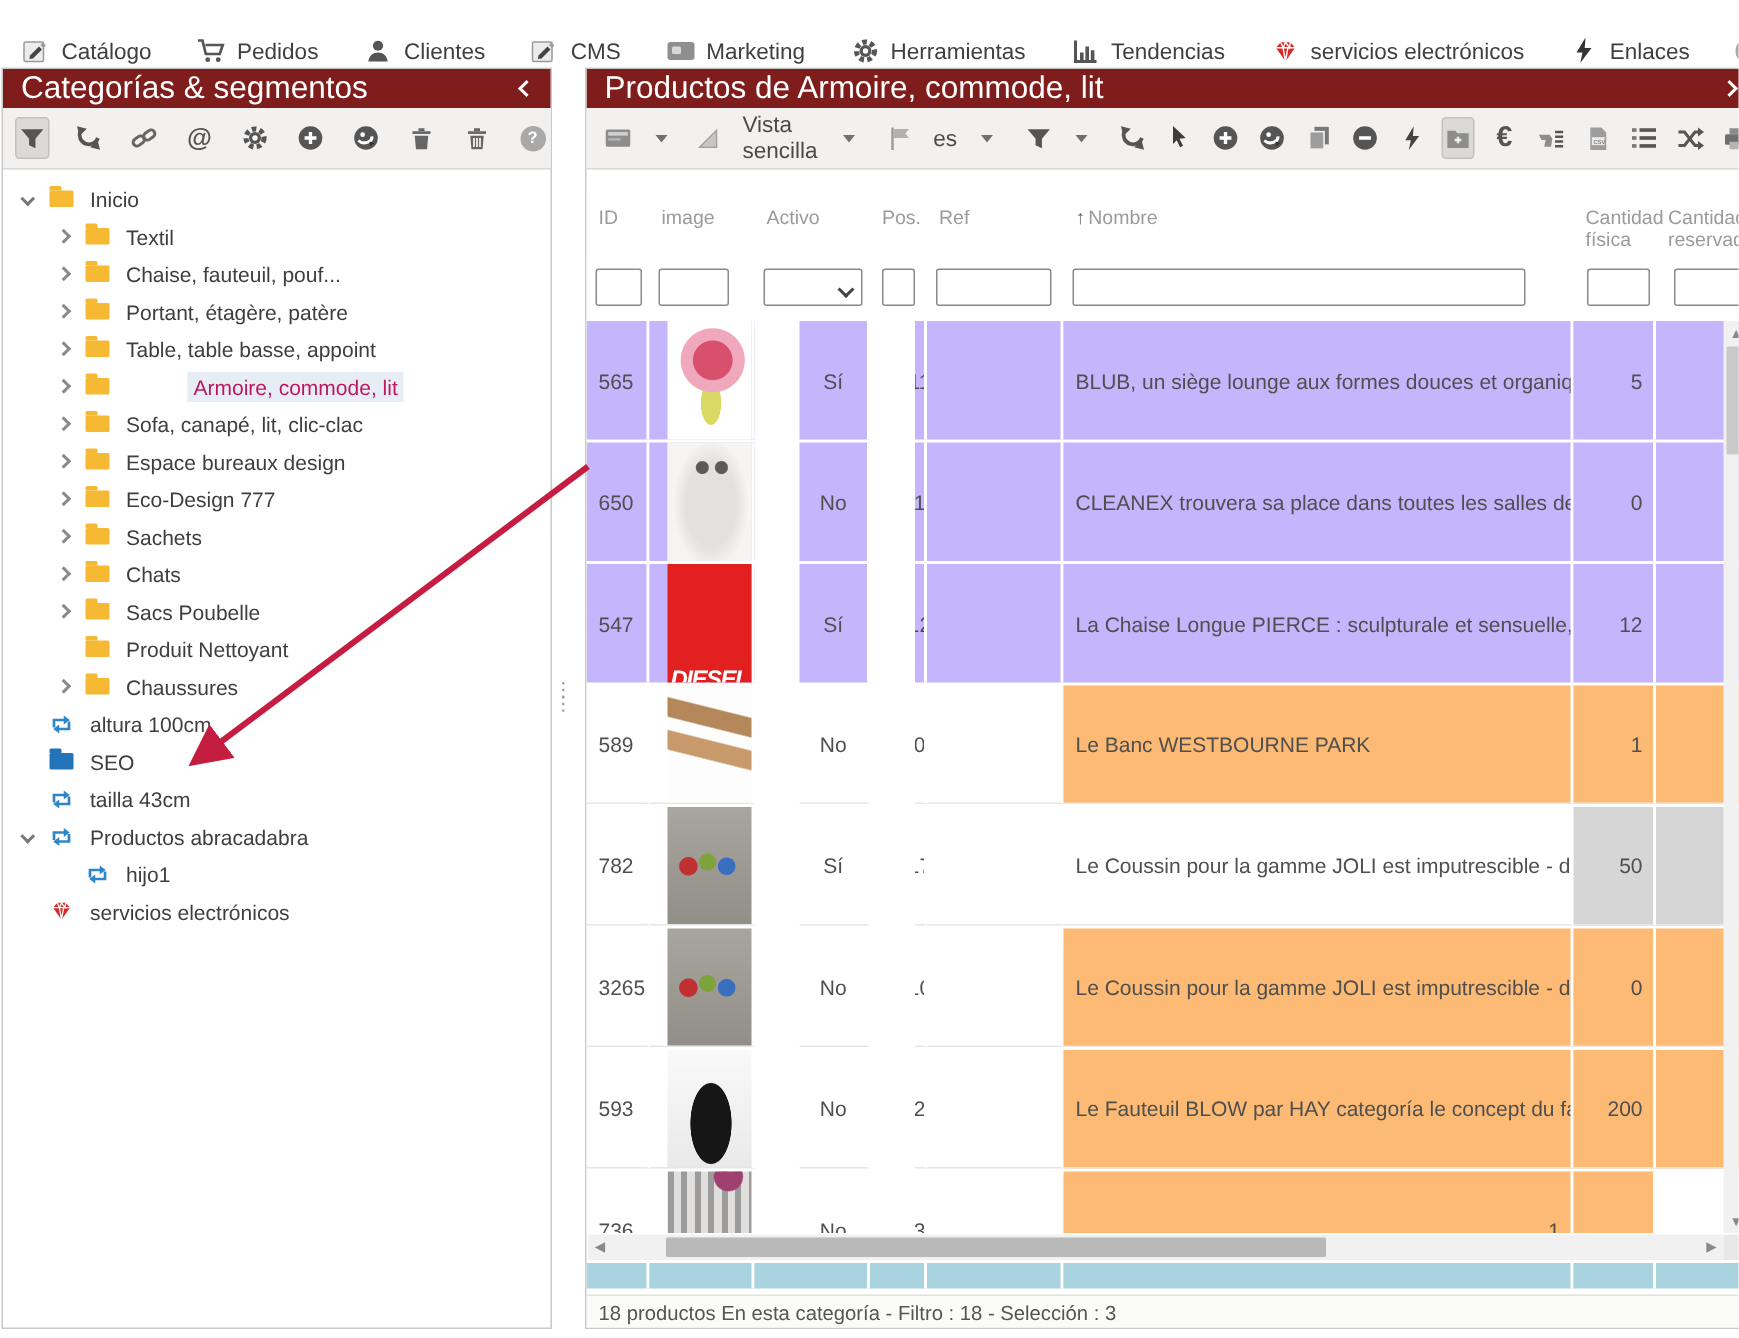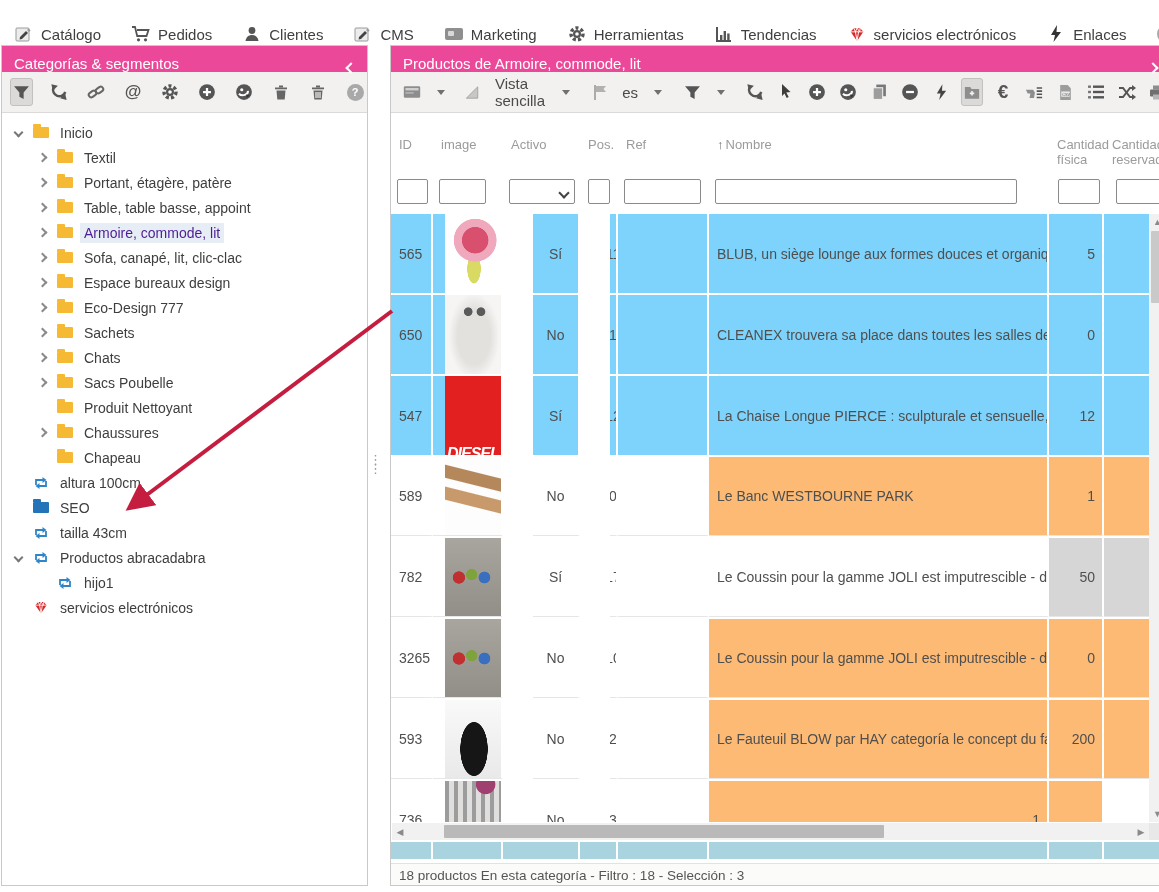--- a/index.html
+++ b/index.html
@@ -8,21 +8,21 @@
   
   .topnav { position:absolute; left:0; top:0; width:1159px; height:44px; background:#fff; display:flex; align-items:center; gap:30px; padding-left:14px;margin-top:12px; }
   .navitem { display:flex; align-items:center; gap:7px; font-size:15px; color:#3f3f3f; cursor:pointer; white-space:nowrap; }
   .navicon { width:20px; height:18px; display:flex; align-items:center; justify-content:center; }
   .qcircle { width:18px; height:18px; border-radius:50%; background:#a9a9a9; color:#fff; font-size:12px; font-weight:bold; display:flex; align-items:center; justify-content:center; }
 
   
   .panel { position:absolute; top:45px; background:#fff; border:1px solid #c9c9c9; }
   .sidebar { left:1px; width:367px; height:841px; }
   .main { left:390px; width:780px; height:841px; overflow:hidden; }
-  .phead { height:26px; background:#ec4899; color:#fff; font-size:15px; display:flex; align-items:flex-end; padding:0 12px; }
+  .phead { height:26px; background:#7f1d1d; color:#fff; font-size:21px; display:flex; align-items:center; padding:0 12px; }
   .phead .ptitle { flex:1; }
   .cchev { width:8px; height:8px; border-right:2px solid #fff; border-bottom:2px solid #fff; display:inline-block; }
   .cchev.left { transform:rotate(135deg); }
   .cchev.right { transform:rotate(-45deg); }
   .ptoolbar { height:41px; background:#f3f1f0; border-bottom:1px solid #dcdad9; display:flex; align-items:center; }
   .sidebar .ptoolbar { gap:15px; padding-left:8px; }
   .main .ptoolbar { gap:9px; padding-left:10px; }
   .tbtn { display:flex; align-items:center; justify-content:center; min-width:22px; height:28px; padding:0 2px; border-radius:3px; cursor:pointer; }
   .tbtn.active { background:#dcdad9; border:1px solid #c3c1c0; }
   .tlabeltxt { font-size:15px; color:#4a4a4a; margin:0 2px; }
@@ -36,42 +36,42 @@
   .titem.d0 { padding-left:8px; }
   .titem.d1 { padding-left:32px; }
   .chevslot { width:16px; display:flex; align-items:center; justify-content:center; flex:0 0 16px; }
   .chev { width:7px; height:7px; border-right:2px solid #8a8a8a; border-bottom:2px solid #8a8a8a; display:inline-block; }
   .chev.r { transform:rotate(-45deg); }
   .chev.d { transform:rotate(45deg); border-color:#777; }
   .fold { width:16px; height:11px; background:#f5b933; border-radius:1px; position:relative; flex:0 0 16px; }
   .fold::before { content:''; position:absolute; top:-3px; left:0; width:8px; height:3px; background:inherit; border-radius:1px 1px 0 0; }
   .fold.blue { background:#2273b8; }
   .tlabel { font-size:14px; color:#3e3e3e; white-space:nowrap; padding:2px 4px; }
-  .t-selected .tlabel { background:#e7edf4; color:#4c1d95; }
+  .t-selected .tlabel { background:#e7edf4; color:#be185d;margin-left:45px; }
   .segsvg, .gemsvg { flex:0 0 16px; }
 
   
   .divdots { position:absolute; left:369px; top:455px; width:8px; color:#9a9a9a; font-size:13px; line-height:9px; text-align:center; cursor:col-resize; }
 
   
   .grid { display:grid; grid-template-columns:42px 70px 77px 38px 91px 340px 55px 70px; }
   .ghead { position:absolute; left:0; top:67px; width:100%; height:56px; background:#fff;margin-top:16px; }
   .ghead .hc { padding:8px 2px 0 8px; font-size:13px; color:#9b9b9b; line-height:15px; }
   .sortarrow { color:#6e6e6e; font-size:13px; margin-right:2px; }
   .gfilter { position:absolute; left:0; top:123px; width:100%; height:45px; background:#fff; align-items:center; }
   .gfilter .fc { padding-left:6px; }
   .fin { height:25px; border:1px solid #8a8a8a; border-radius:2px; background:#fff; font-size:13px; padding:0 3px; font-family:inherit; }
   .rows { position:absolute; left:0; top:168px; width:100%; height:608px; overflow:hidden; background:#fff; }
   .prow { height:81px; }
   .prow .c { display:flex; align-items:center; padding-left:8px; font-size:14px; color:#4f4f4f; border-right:2px solid #fff; background:#fff; overflow:hidden; white-space:nowrap; }
   .prow { border-bottom:2px solid #fff; }
   .prow.st-plain .c, .prow.st-gray .c { border-bottom:1px solid #e6e6e6; }
   .prow .c.ctr { justify-content:center; padding-left:0;margin-left:30px; }
   .prow .c.num { justify-content:flex-end; padding-right:7px; padding-left:0; }
-  .prow.st-selected .c { background:#7dd3fc; }
+  .prow.st-selected .c { background:#c4b5fd; }
   .prow.st-plain .c.qty { background:#d6d6d6; }
   .prow.st-gray .c.qty, .prow.st-gray .c.name { background:#fdba74; }
   .imgc { padding-left:12px !important; }
   .thumb { width:58px; height:95px; flex:0 0 58px; background:#fff; display:flex; align-items:flex-end; justify-content:center; overflow:hidden; }
   .thumb-cupcake { background:radial-gradient(circle at 52% 36%,#d94f6e 0 19%,#f0a9bc 20% 31%,rgba(255,255,255,0) 32%),radial-gradient(ellipse at 50% 66%,#d9da63 0 16%,rgba(255,255,255,0) 17%),#fff; }
   .thumb-sculpture { background:radial-gradient(circle at 40% 26%,#5a5a5a 0 5%,rgba(0,0,0,0) 6%),radial-gradient(circle at 62% 26%,#5a5a5a 0 5%,rgba(0,0,0,0) 6%),radial-gradient(ellipse at 50% 52%,#e3e1de 0 40%,#f6f5f4 62%),#f2f1ef; }
   .thumb-diesel { background:#e2201f; color:#fff; font-weight:bold; font-style:italic; font-size:16px; letter-spacing:-1px; justify-content:flex-start; padding-left:2px; }
   .thumb-bench { background:linear-gradient(14deg,rgba(0,0,0,0) 40%,#c89a6b 41% 52%,rgba(0,0,0,0) 53%),linear-gradient(14deg,rgba(0,0,0,0) 60%,#b5885c 61% 72%,rgba(0,0,0,0) 73%),#fdfdfd; }
   .thumb-cushions { background:radial-gradient(circle at 24% 50%,#c03030 0 9%,rgba(0,0,0,0) 10%),radial-gradient(circle at 46% 47%,#7fa33c 0 9%,rgba(0,0,0,0) 10%),radial-gradient(circle at 68% 50%,#3a6fc0 0 9%,rgba(0,0,0,0) 10%),linear-gradient(#aba7a1,#8f8b85); }
   .thumb-vase { background:radial-gradient(ellipse at 50% 60%,#161616 0 33%,rgba(0,0,0,0) 34%),linear-gradient(#fbfbfb,#e7e7e7); }
@@ -277,20 +277,27 @@
           <span class="chev r"></span>
         </span>
         <span class="fold"></span>
         <span class="tlabel">Textil</span>
       </div>
     <div class="titem d1 t-normal">
         <span class="chevslot">
           <span class="chev r"></span>
         </span>
         <span class="fold"></span>
+        <span class="tlabel">Chaise, fauteuil, pouf...</span>
+      </div>
+    <div class="titem d1 t-normal">
+        <span class="chevslot">
+          <span class="chev r"></span>
+        </span>
+        <span class="fold"></span>
         <span class="tlabel">Portant, étagère, patère</span>
       </div>
     <div class="titem d1 t-normal">
         <span class="chevslot">
           <span class="chev r"></span>
         </span>
         <span class="fold"></span>
         <span class="tlabel">Table, table basse, appoint</span>
       </div>
     <div class="titem d1 t-selected">
@@ -346,25 +353,20 @@
         <span class="chevslot"></span>
         <span class="fold"></span>
         <span class="tlabel">Produit Nettoyant</span>
       </div>
     <div class="titem d1 t-normal">
         <span class="chevslot">
           <span class="chev r"></span>
         </span>
         <span class="fold"></span>
         <span class="tlabel">Chaussures</span>
-      </div>
-    <div class="titem d1 t-normal">
-        <span class="chevslot"></span>
-        <span class="fold"></span>
-        <span class="tlabel">Chapeau</span>
       </div>
     <div class="titem d0 t-normal">
         <span class="chevslot"></span>
         <svg class="segsvg" width="16" height="16" viewBox="0 0 16 16">
           <path d="M3 10V5h7" fill="none" stroke="#2e86c8" stroke-width="1.8"></path>
           <path d="M13 6v5H6" fill="none" stroke="#2e86c8" stroke-width="1.8"></path>
           <polygon points="9.5,2 13.5,5 9.5,8" fill="#2e86c8"></polygon>
           <polygon points="6.5,8 2.5,11 6.5,14" fill="#2e86c8"></polygon>
         </svg>
         <span class="tlabel">altura 100cm</span>

